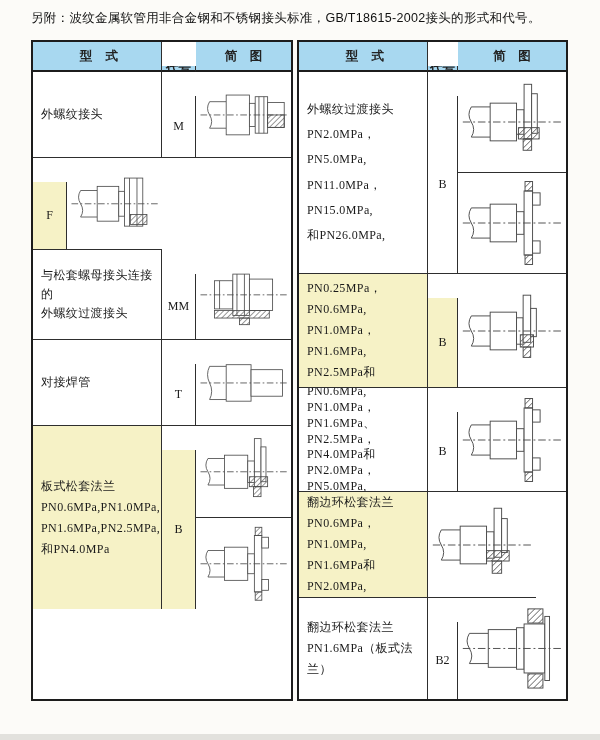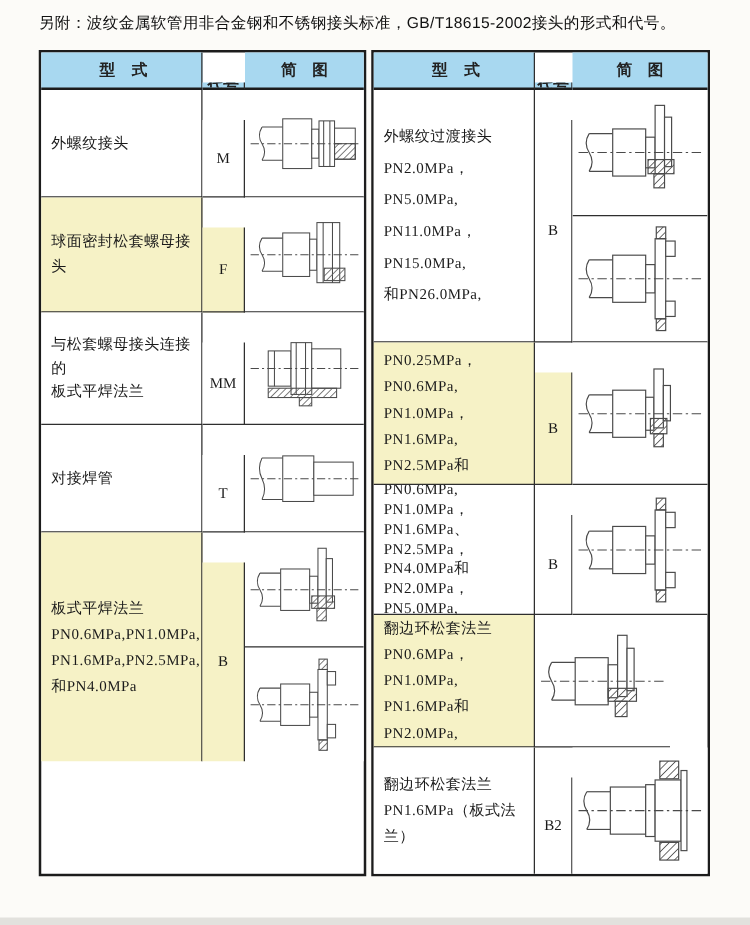--- a/index.html
+++ b/index.html
@@ -112,21 +112,20 @@
               <line x1="73.5" y1="24" x2="73.5" y2="68" stroke="#4a4a4a" stroke-width="1" fill="none"></line>
               <line x1="79.5" y1="24" x2="79.5" y2="68" stroke="#4a4a4a" stroke-width="1" fill="none"></line>
               <rect x="84" y="31" width="20" height="30" fill="#fff" stroke="#4a4a4a" stroke-width="1"></rect>
               <rect x="84" y="46" width="20" height="15" fill="url(#hp)" stroke="#4a4a4a" stroke-width="1"></rect>
               <line x1="3" y1="46" x2="107" y2="46" stroke="#4a4a4a" stroke-width="1" stroke-dasharray="8 3 2 3" fill="none"></line>
             </svg>
           </div>
         </div>
     </div>
     <div class="row r2">
-      <div class="cell type hl">球面密封松套螺母接头</div>
       <div class="cell code hl">F</div>
       <div class="cell diag">
           <div class="diag-wrap">
             <svg viewBox="0 0 110 92" preserveAspectRatio="xMidYMid meet">
               <defs>
                 <pattern id="hp" width="4.5" height="4.5" patternTransform="rotate(45)" patternUnits="userSpaceOnUse">
                   <line x1="0" y1="0" x2="0" y2="4.5" stroke="#5a5a5a" stroke-width="1.5"></line>
                 </pattern>
               </defs>
               <path d="M 14 30 q -5 8 0 16 q 5 8 0 16" fill="none" stroke="#4a4a4a" stroke-width="1"></path>
@@ -138,21 +137,21 @@
               <line x1="73" y1="15" x2="73" y2="73" stroke="#4a4a4a" stroke-width="1" fill="none"></line>
               <line x1="82" y1="15" x2="82" y2="73" stroke="#4a4a4a" stroke-width="1" fill="none"></line>
               <rect x="74" y="59" width="20" height="12" fill="url(#hp)" stroke="#4a4a4a" stroke-width="1"></rect>
               <line x1="3" y1="46" x2="107" y2="46" stroke="#4a4a4a" stroke-width="1" stroke-dasharray="8 3 2 3" fill="none"></line>
             </svg>
           </div>
         </div>
     </div>
     <div class="row r3">
       <div class="cell type">与松套螺母接头连接的
-板式平焊法兰</div>
+外螺纹过渡接头</div>
       <div class="cell code">MM</div>
       <div class="cell diag">
           <div class="diag-wrap">
             <svg viewBox="0 0 110 92" preserveAspectRatio="xMidYMid meet">
               <defs>
                 <pattern id="hp" width="4.5" height="4.5" patternTransform="rotate(45)" patternUnits="userSpaceOnUse">
                   <line x1="0" y1="0" x2="0" y2="4.5" stroke="#5a5a5a" stroke-width="1.5"></line>
                 </pattern>
               </defs>
               <rect x="20" y="29" width="22" height="34" fill="#fff" stroke="#4a4a4a" stroke-width="1"></rect>
@@ -183,21 +182,21 @@
               <line x1="14" y1="26" x2="34" y2="26" stroke="#4a4a4a" stroke-width="1" fill="none"></line>
               <line x1="14" y1="66" x2="34" y2="66" stroke="#4a4a4a" stroke-width="1" fill="none"></line>
               <rect x="34" y="24" width="30" height="44" fill="#fff" stroke="#4a4a4a" stroke-width="1"></rect>
               <rect x="64" y="30" width="38" height="32" fill="#fff" stroke="#4a4a4a" stroke-width="1"></rect>
               <line x1="3" y1="46" x2="107" y2="46" stroke="#4a4a4a" stroke-width="1" stroke-dasharray="8 3 2 3" fill="none"></line>
             </svg>
           </div>
         </div>
     </div>
     <div class="row r6">
-      <div class="cell type hl lh-med">板式平焊法兰
+      <div class="cell type hl lh-med">板式松套法兰
 PN0.6MPa,PN1.0MPa,
 PN1.6MPa,PN2.5MPa,
 和PN4.0MPa</div>
       <div class="cell code hl">B</div>
       <div class="cell diag">
           <div class="diag-wrap">
             <svg viewBox="0 0 110 92" preserveAspectRatio="xMidYMid meet">
               <defs>
                 <pattern id="hp" width="4.5" height="4.5" patternTransform="rotate(45)" patternUnits="userSpaceOnUse">
                   <line x1="0" y1="0" x2="0" y2="4.5" stroke="#5a5a5a" stroke-width="1.5"></line>

